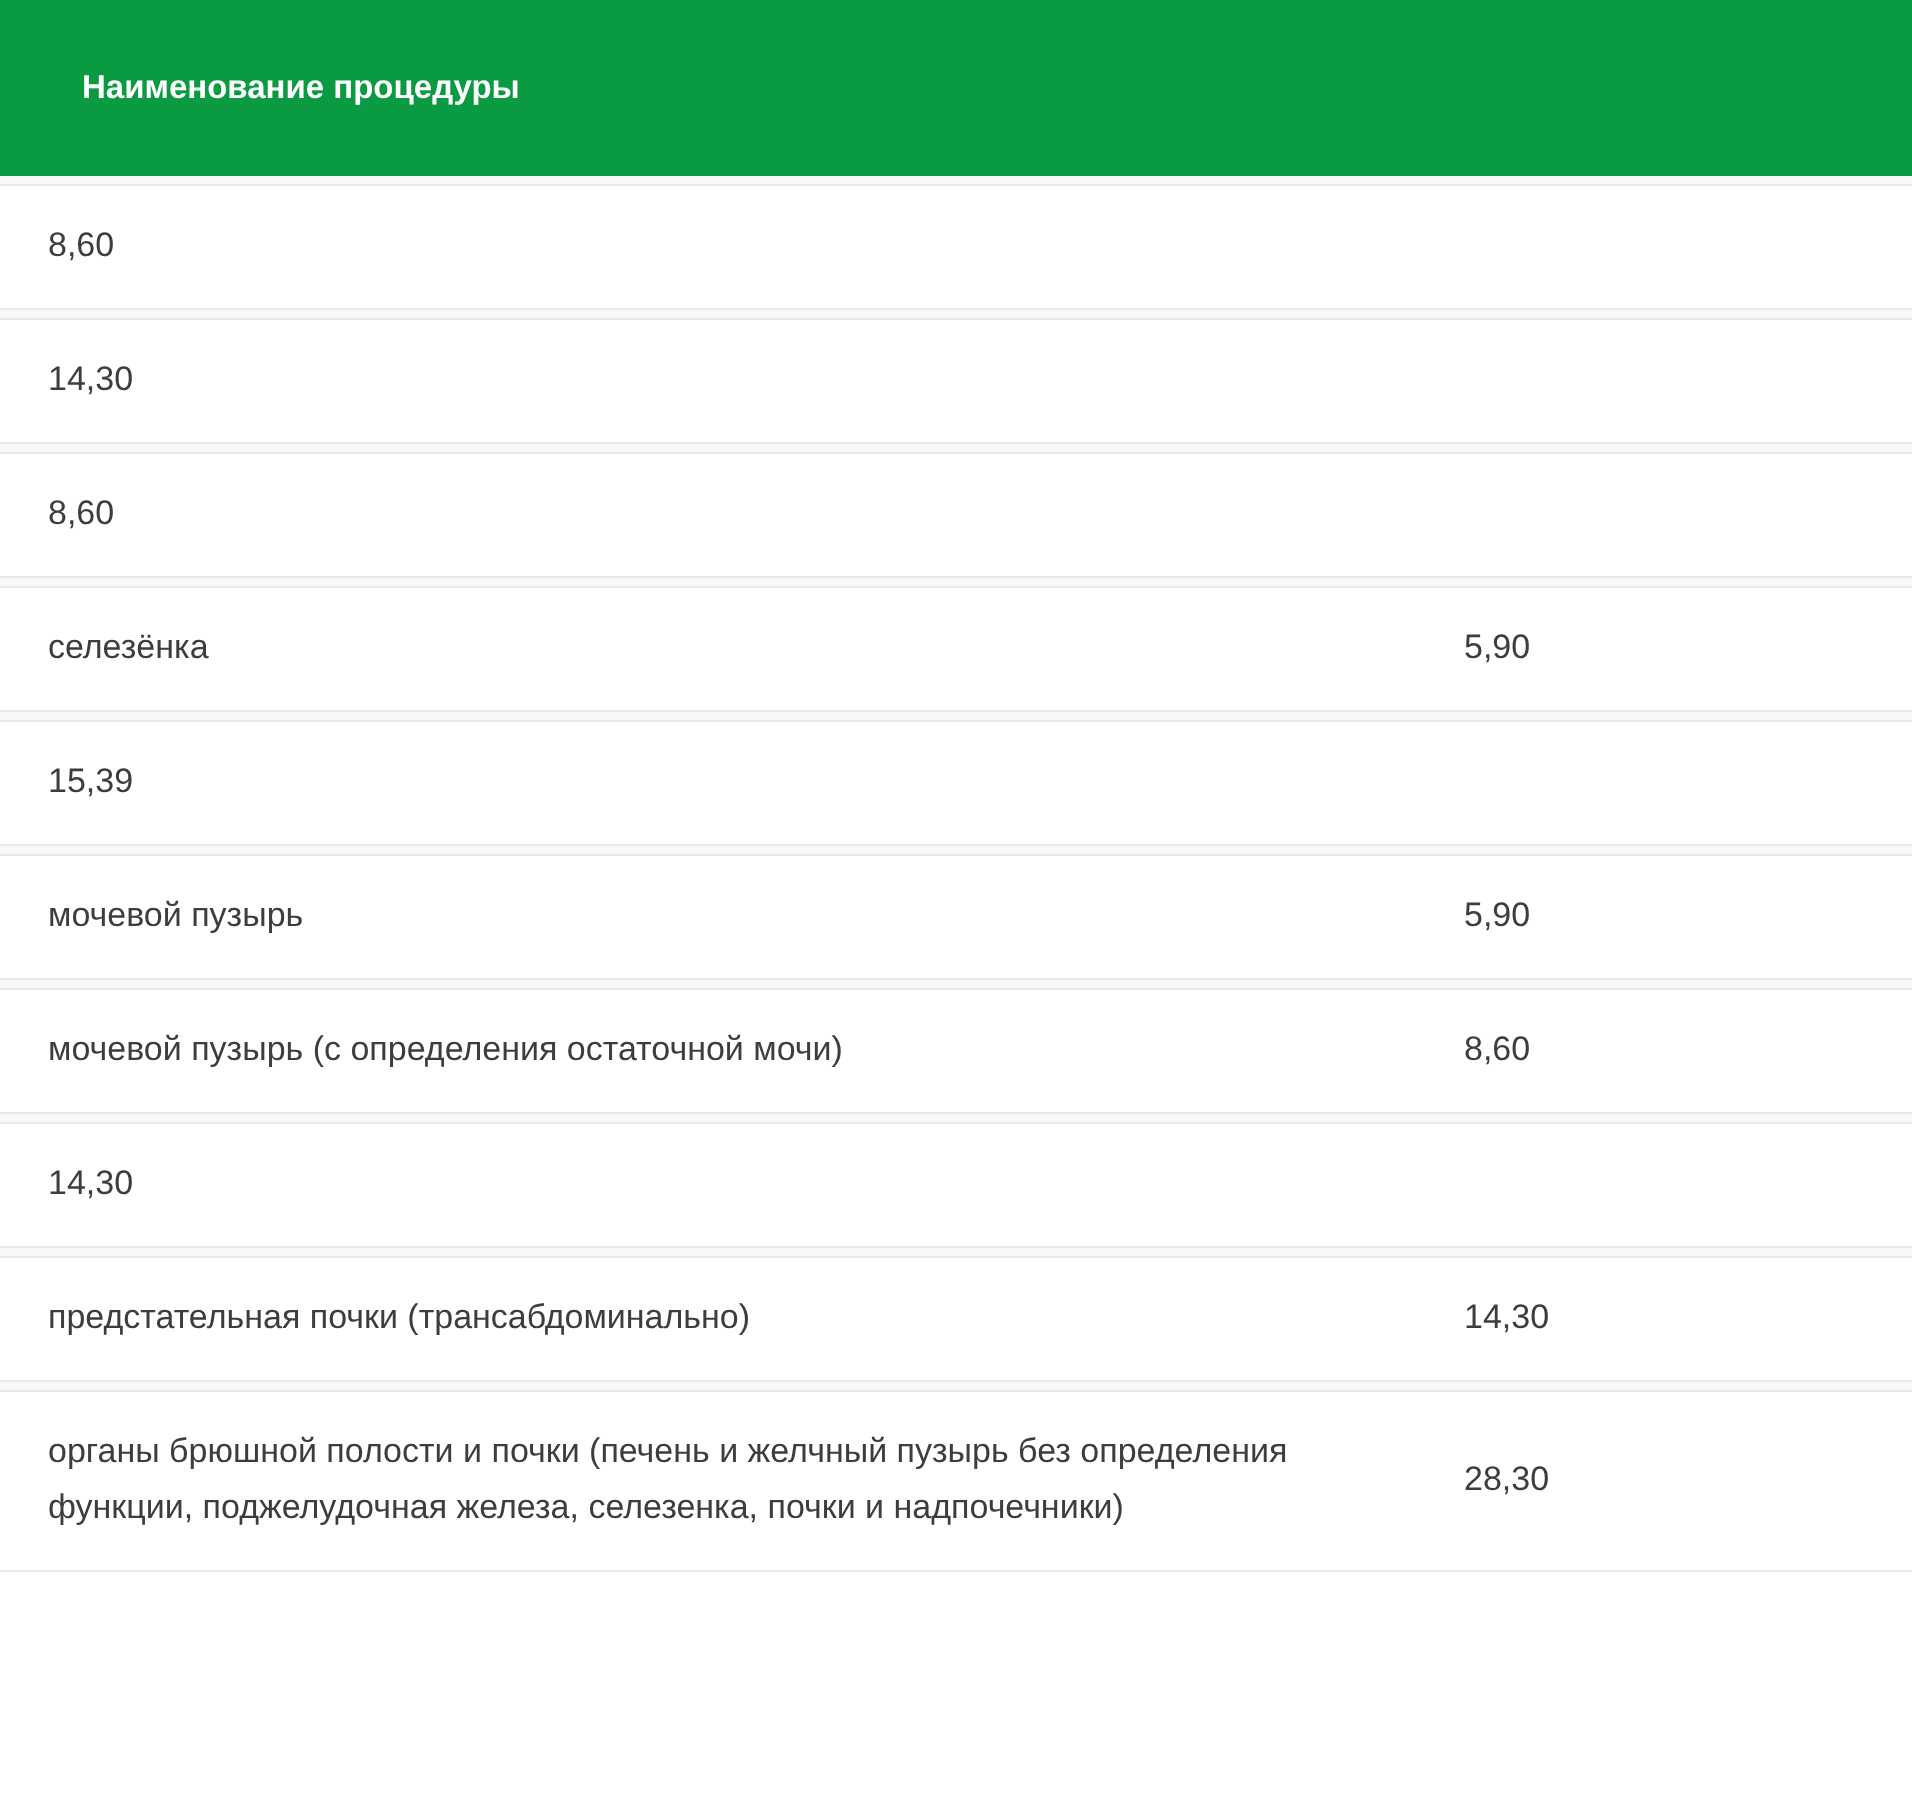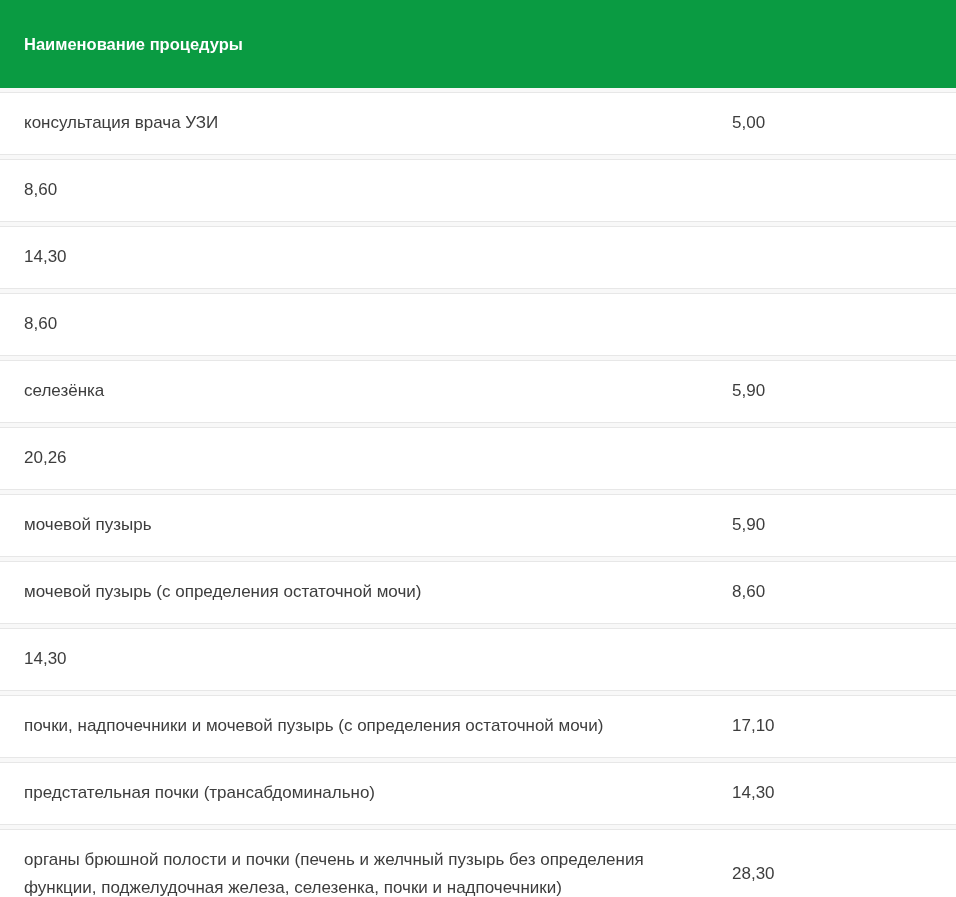--- a/index.html
+++ b/index.html
@@ -23,20 +23,21 @@
   
   .thead{
     display:flex;
     background:var(--accent);
     height:88px;
     align-items:center;
     color:#ffffff;
     font-weight:bold;
     font-size:16.5px;
     line-height:26px;
+    padding-left:17px;
   }
   .th-name{
     flex:0 0 708px;
     padding:0 10px 0 24px;
   }
   .th-price{
     flex:1 1 auto;
     padding:0 24px;
   }
   
@@ -61,64 +62,56 @@
   }
 </style>
 </head>
 <body>
 
 <div class="price-table">
   <div class="thead">
     <div class="th-name">Наименование процедуры</div>
   </div>
   <div id="table-body">
-  <div class="row">
-    <div class="td-name">консультация врача УЗИ</div>
-    <div class="td-price">5,00</div>
-  </div>
 
   <div class="row">
     <div class="td-price">8,60</div>
   </div>
 
   <div class="row">
     <div class="td-price">14,30</div>
   </div>
 
   <div class="row">
     <div class="td-price">8,60</div>
   </div>
 
   <div class="row">
     <div class="td-name">селезёнка</div>
     <div class="td-price">5,90</div>
   </div>
 
   <div class="row">
-    <div class="td-price">20,26</div>
+    <div class="td-price">15,39</div>
   </div>
 
   <div class="row">
     <div class="td-name">мочевой пузырь</div>
     <div class="td-price">5,90</div>
   </div>
 
   <div class="row">
     <div class="td-name">мочевой пузырь (с определения остаточной мочи)</div>
     <div class="td-price">8,60</div>
   </div>
 
   <div class="row">
     <div class="td-price">14,30</div>
   </div>
 
-  <div class="row">
-    <div class="td-name">почки, надпочечники и мочевой пузырь (с определения остаточной мочи)</div>
-    <div class="td-price">17,10</div>
-  </div>
 
   <div class="row">
     <div class="td-name">предстательная почки (трансабдоминально)</div>
     <div class="td-price">14,30</div>
   </div>
 
   <div class="row">
     <div class="td-name">органы брюшной полости и почки (печень и желчный пузырь без определения функции, поджелудочная железа, селезенка, почки и надпочечники)</div>
     <div class="td-price">28,30</div>
   </div>

